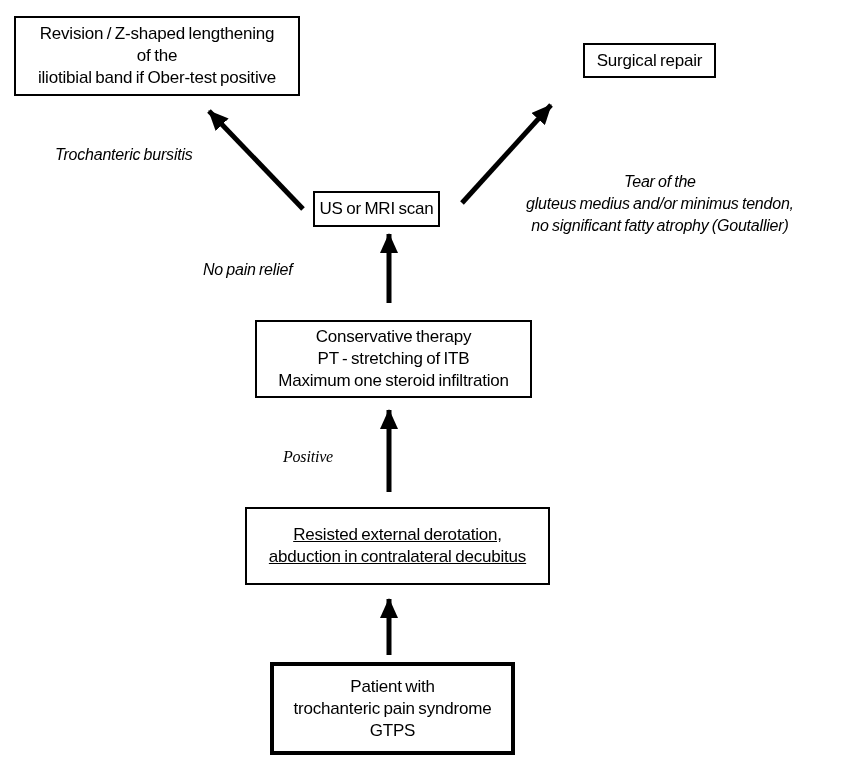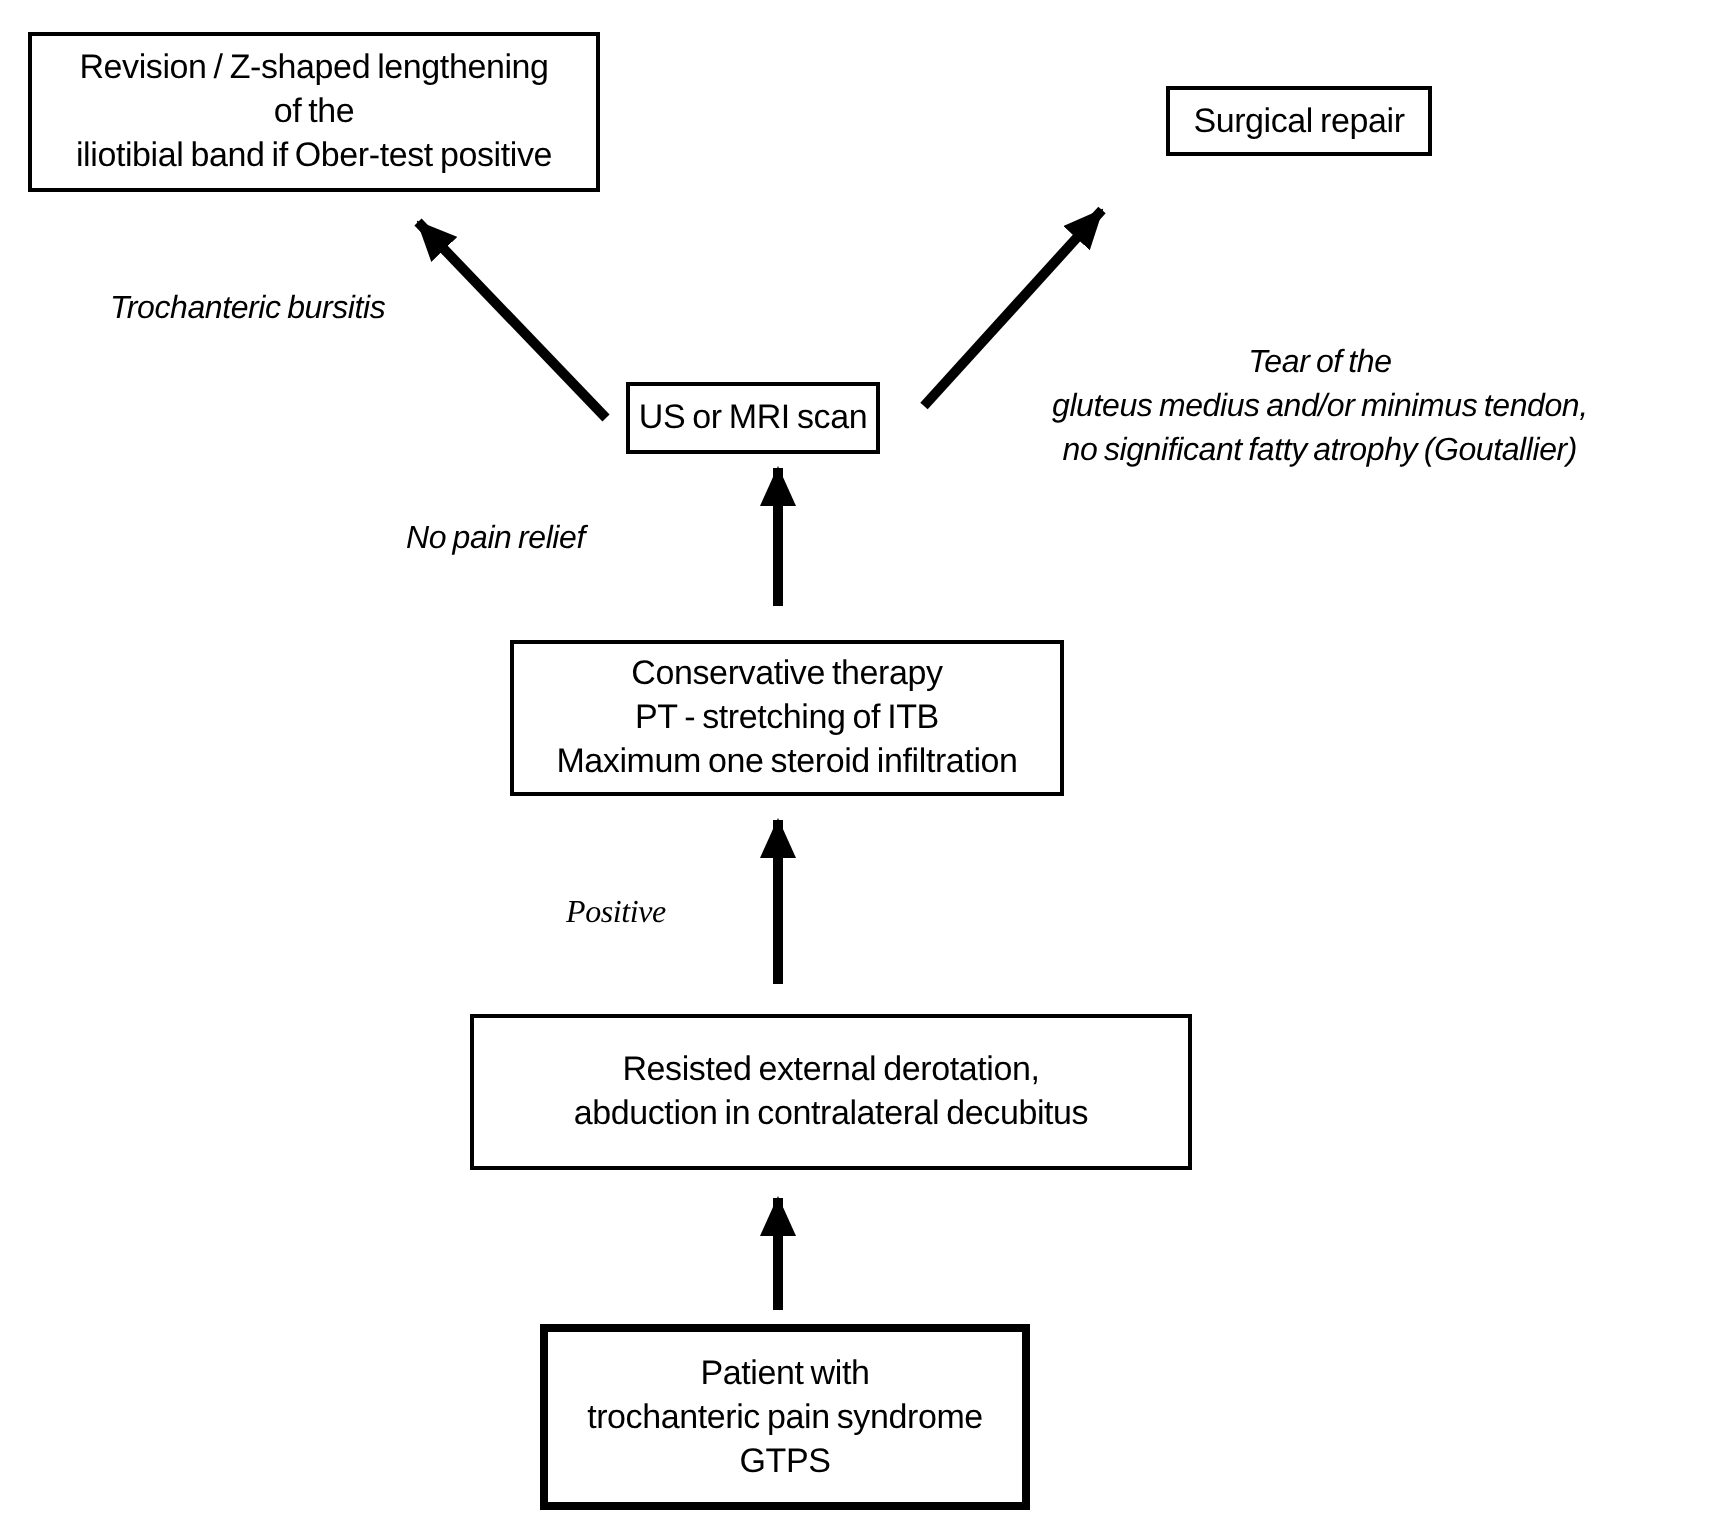--- a/index.html
+++ b/index.html
@@ -22,21 +22,21 @@
   .box.thick { border-width:4px; }
   .flabel {
     position:absolute; font-style:italic; font-size:16px; line-height:22px;
     white-space:nowrap;
     text-align:center;
   }
   .b-revision     { left:14px;  top:16px;  width:286px; height:80px; }
   .b-surgical     { left:543px; top:43px;  width:133px; height:35px;margin-left:40px; }
   .b-scan         { left:313px; top:191px; width:127px; height:36px; }
   .b-conservative { left:255px; top:320px; width:277px; height:78px; }
-  .b-tests        { left:235px; top:507px; width:361px; height:78px; }
+  .b-tests        { left:245px; top:507px; width:305px; height:78px;text-decoration:underline; }
   .b-patient      { left:270px; top:662px; width:245px; height:93px; }
   .l-bursitis { left:55px;  top:144px; }
   .l-tear     { left:526px; top:171px; }
   .l-nopain   { left:203px; top:259px; }
   .l-positive { left:283px; top:446px;font-family:Liberation Serif, serif; }
 </style>
 </head>
 <body>
 
 <div id="canvas">

